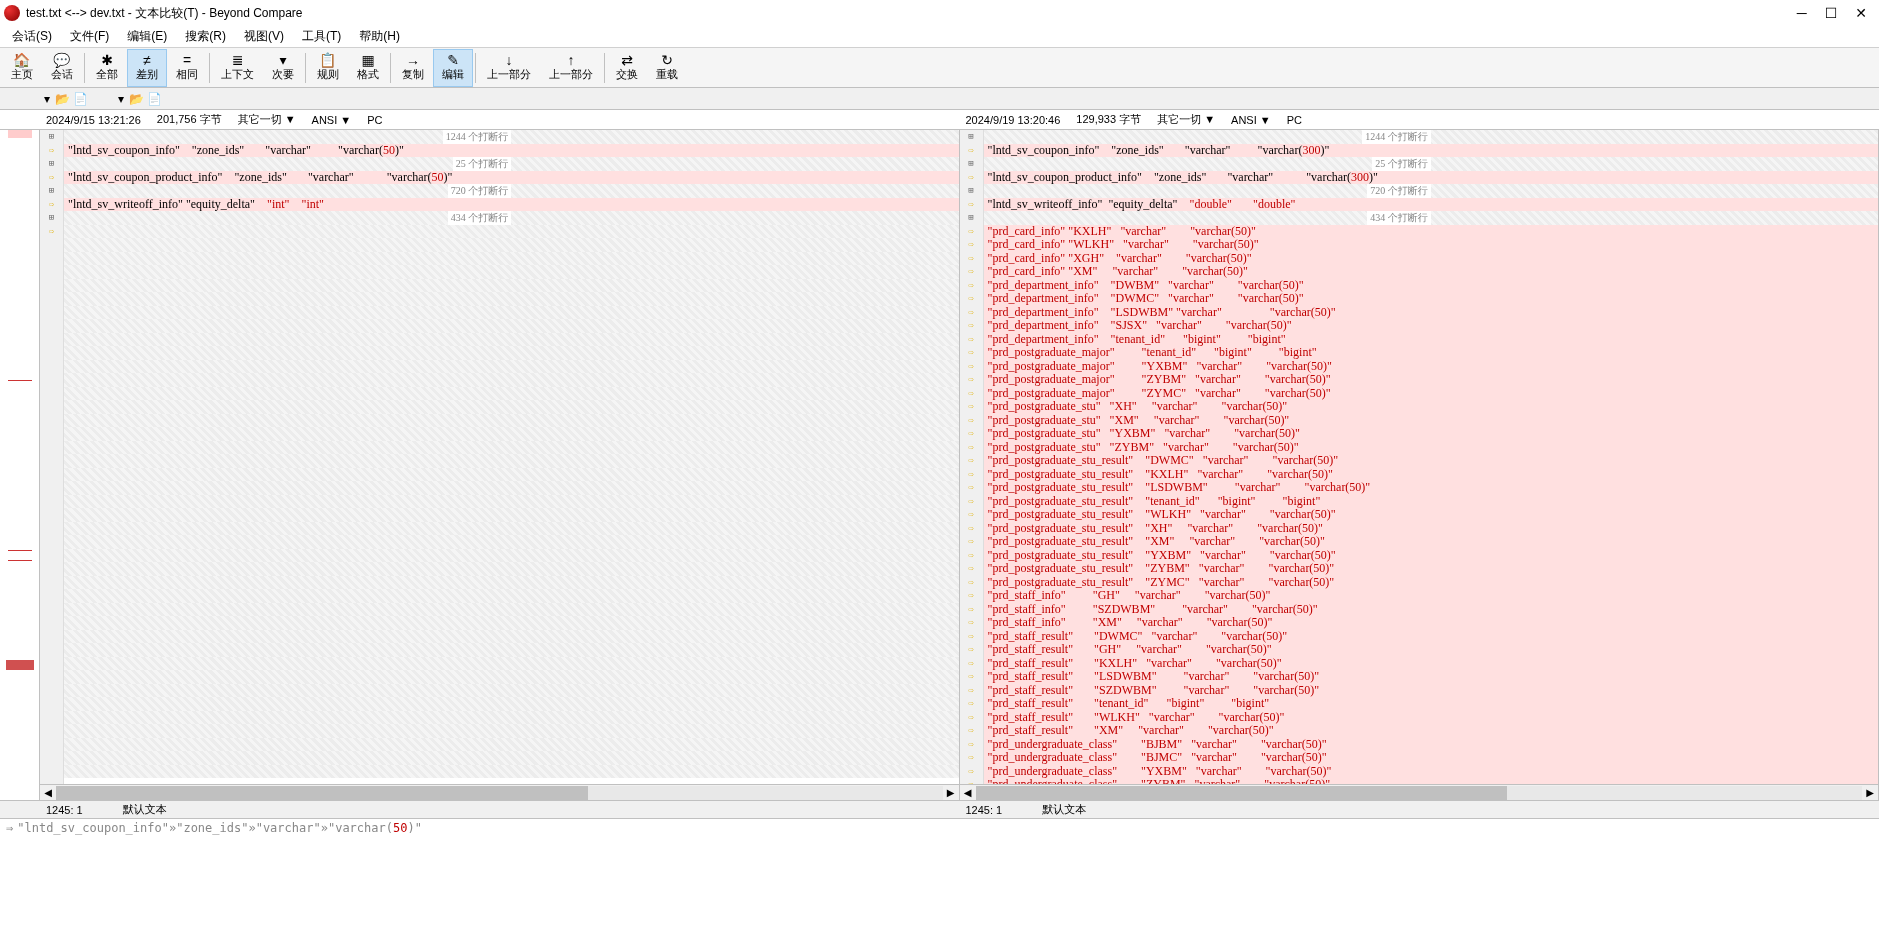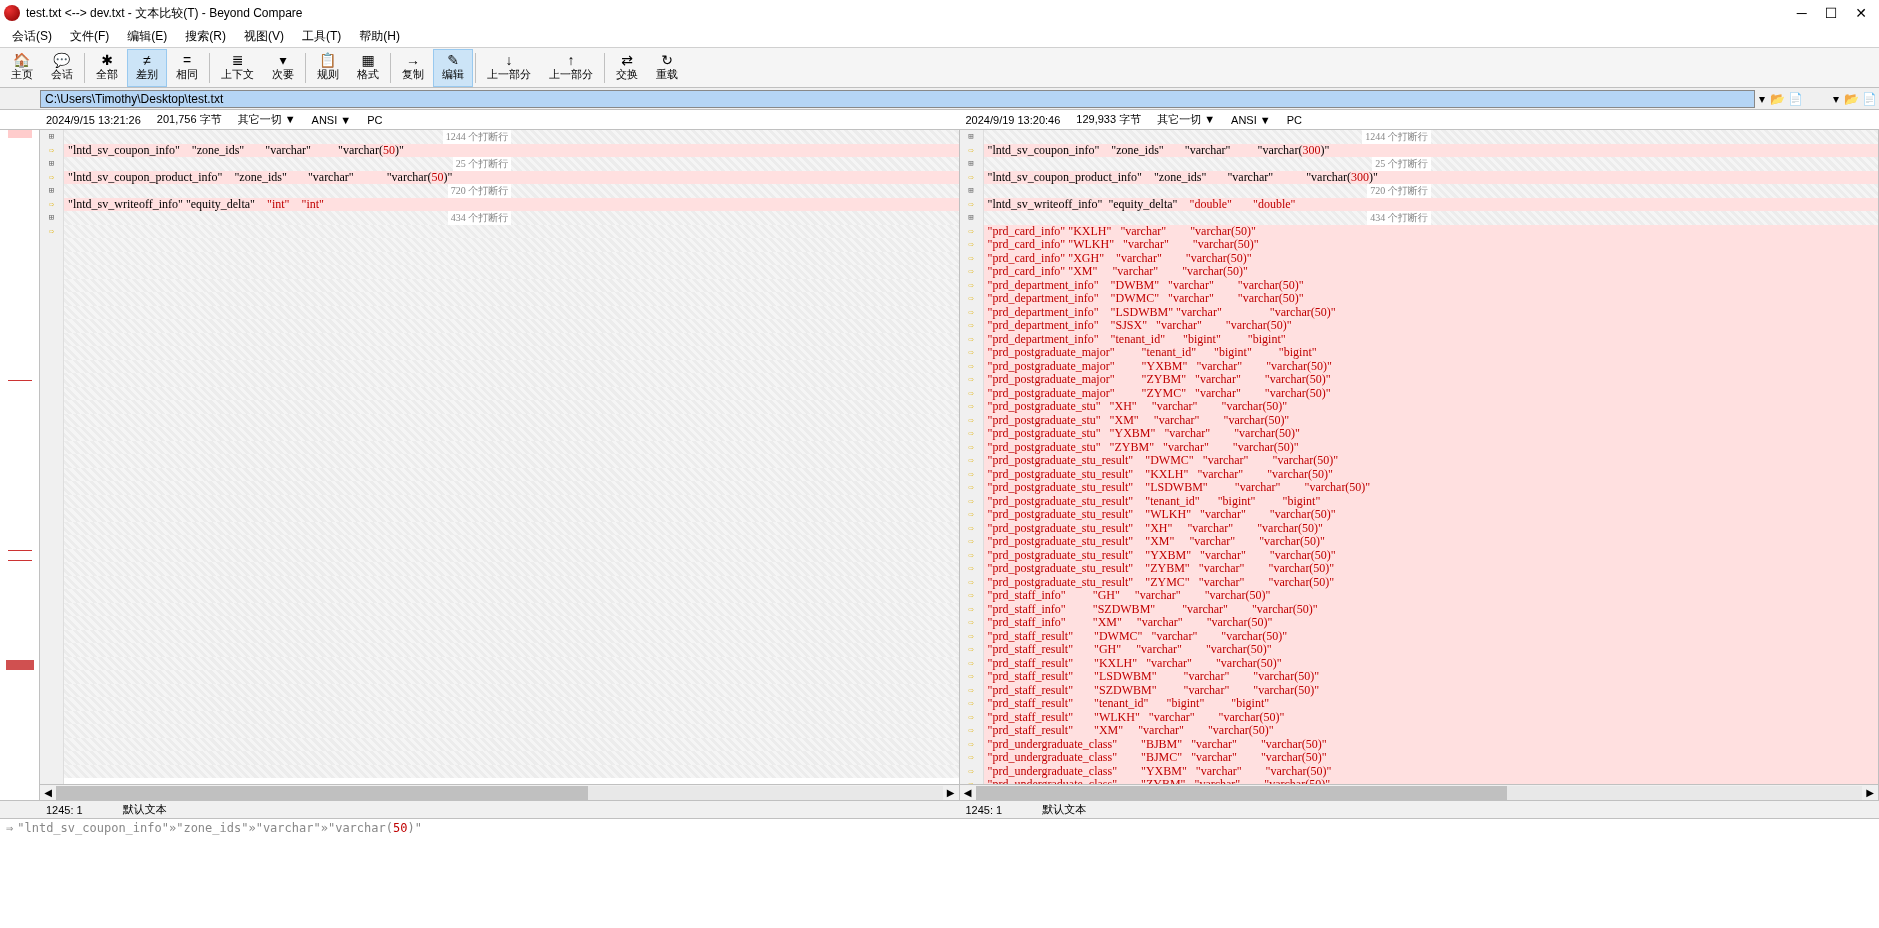--- a/index.html
+++ b/index.html
@@ -143,21 +143,20 @@
       <div>交换</div>
     </div>
     <div class="tbtn">
       <div class="ic">↻</div>
       <div>重载</div>
     </div>
   </div>
 
 <div class="pathrow">
   <div class="gutter"></div>
-  <div class="pathbox active">C:\Users\Timothy\Desktop\test.txt</div>
   <div class="dd">▾</div>
   <div class="picon">📂</div>
   <div class="picon">📄</div>
   <div class="sep"></div>
   <div class="dd">▾</div>
   <div class="picon">📂</div>
   <div class="picon">📄</div>
 </div>
 
 <div class="inforow">

